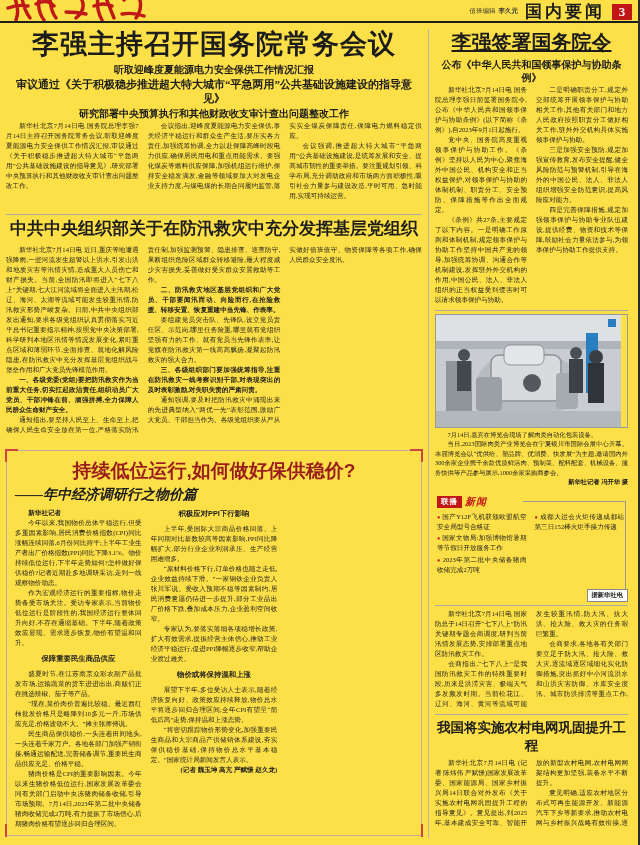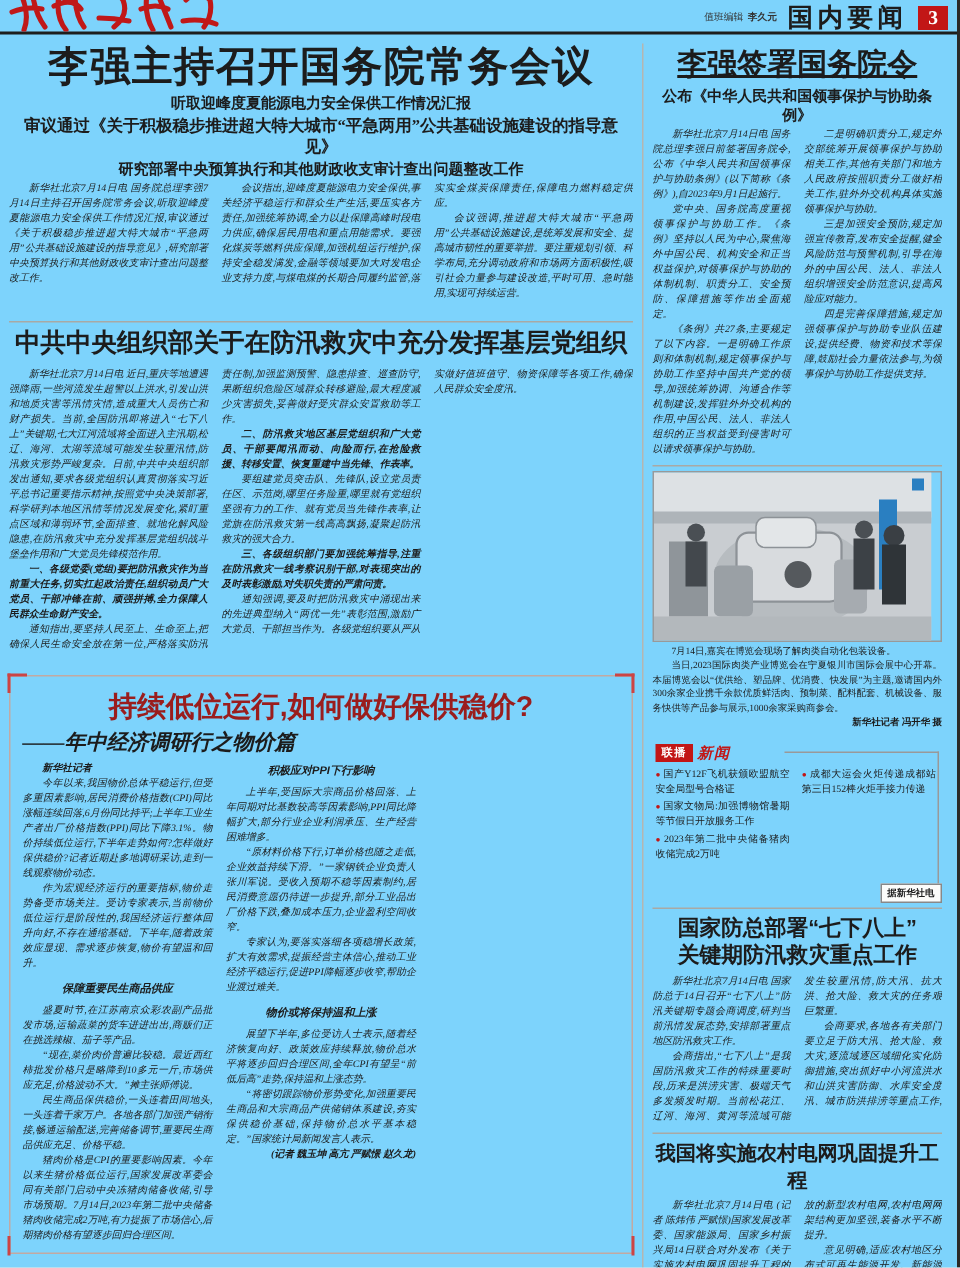--- a/index.html
+++ b/index.html
@@ -1,16 +1,16 @@
 <!DOCTYPE html>
 <html><head>
 <meta charset="utf-8">
 <style>
   html,body{margin:0;padding:0;background:#e8e8e4;}
-  .page{position:relative;width:640px;height:845px;margin:0 auto;background:#7dd3fc;
+  .page{position:relative;width:640px;height:845px;margin:0 auto;background:#fde047;
         overflow:hidden;color:#1c1c1c;font-family:"Liberation Serif",serif;
         border-right:2px solid #2a2a28;box-sizing:border-box;}
   
   .masthead-row{position:relative;height:21px;overflow:hidden;}
   .masthead{position:absolute;left:6px;top:-10px;width:150px;height:34px;}
   .header-right{position:absolute;right:6px;top:0;display:flex;align-items:center;gap:7px;}
   .duty{font-size:6.5px;color:#333;font-family:"Liberation Sans",sans-serif;white-space:nowrap;}
   .duty b{margin-left:3px;font-weight:bold;}
   .section-title{font-size:17px;font-weight:bold;letter-spacing:3px;
                  font-family:"Liberation Sans",sans-serif;white-space:nowrap;}
@@ -35,21 +35,21 @@
               font-family:"Liberation Sans",sans-serif;text-decoration:underline;}
   .headline-m{font-size:14.5px;font-weight:bold;text-align:center;line-height:1.3;
               margin:4px 0 3px 0;font-family:"Liberation Sans",sans-serif;}
   .headline-s{font-size:13.5px;font-weight:bold;text-align:center;margin:4px 0 3px 0;
               font-family:"Liberation Sans",sans-serif;}
   
   .body-cols{font-size:6.6px;line-height:1.52;text-align:justify;overflow:hidden;
              column-fill:auto;column-gap:9px;}
   .cols3{columns:3;}
   .cols2{columns:2;}
-  .para{margin:0;text-indent:2em;font-style:italic;}
+  .para{margin:0;text-indent:2em;}
   .para.byline{font-weight:bold;}
   .para.bold{font-weight:bold;}
   .para.inter{font-weight:bold;text-indent:0;text-align:center;font-size:7.4px;
               margin:5px 0;font-family:"Liberation Sans",sans-serif;}
   .para.credit{font-weight:bold;text-align:right;text-indent:0;}
   .h-a{height:90px;}
   .h-b{height:222px;}
   .h-c{height:200px;}
   .h-d{height:323px;}
   .h-e{height:102px;}
@@ -246,24 +246,20 @@
             <p class="brief-item">国家文物局:加强博物馆暑期等节假日开放服务工作</p>
             <p class="brief-item">2023年第二批中央储备猪肉收储完成2万吨</p>
             <p class="brief-item">成都大运会火炬传递成都站第三日152棒火炬手接力传递</p>
           </div>
         <span class="brief-source">据新华社电</span>
       </div>
 
       <div class="hrule"></div>
 
       <div>
-        <div class="headline-m">
-          <span>国家防总部署“七下八上”</span><br>
-          <span>关键期防汛救灾重点工作</span>
-        </div>
         <div class="body-cols cols2 h-e">
             <p class="para">新华社北京7月14日电 国家防总于14日召开“七下八上”防汛关键期专题会商调度,研判当前汛情发展态势,安排部署重点地区防汛救灾工作。</p>
             <p class="para">会商指出,“七下八上”是我国防汛救灾工作的特殊重要时段,历来是洪涝灾害、极端天气多发频发时期。当前松花江、辽河、海河、黄河等流域可能发生较重汛情,防大汛、抗大洪、抢大险、救大灾的任务艰巨繁重。</p>
             <p class="para">会商要求,各地各有关部门要立足于防大汛、抢大险、救大灾,逐流域逐区域细化实化防御措施,突出抓好中小河流洪水和山洪灾害防御、水库安全度汛、城市防洪排涝等重点工作,果断转移危险区群众,全力保障人民群众生命财产安全。</p>
           </div>
       </div>
 
       <div class="hrule"></div>
 
       <div>

